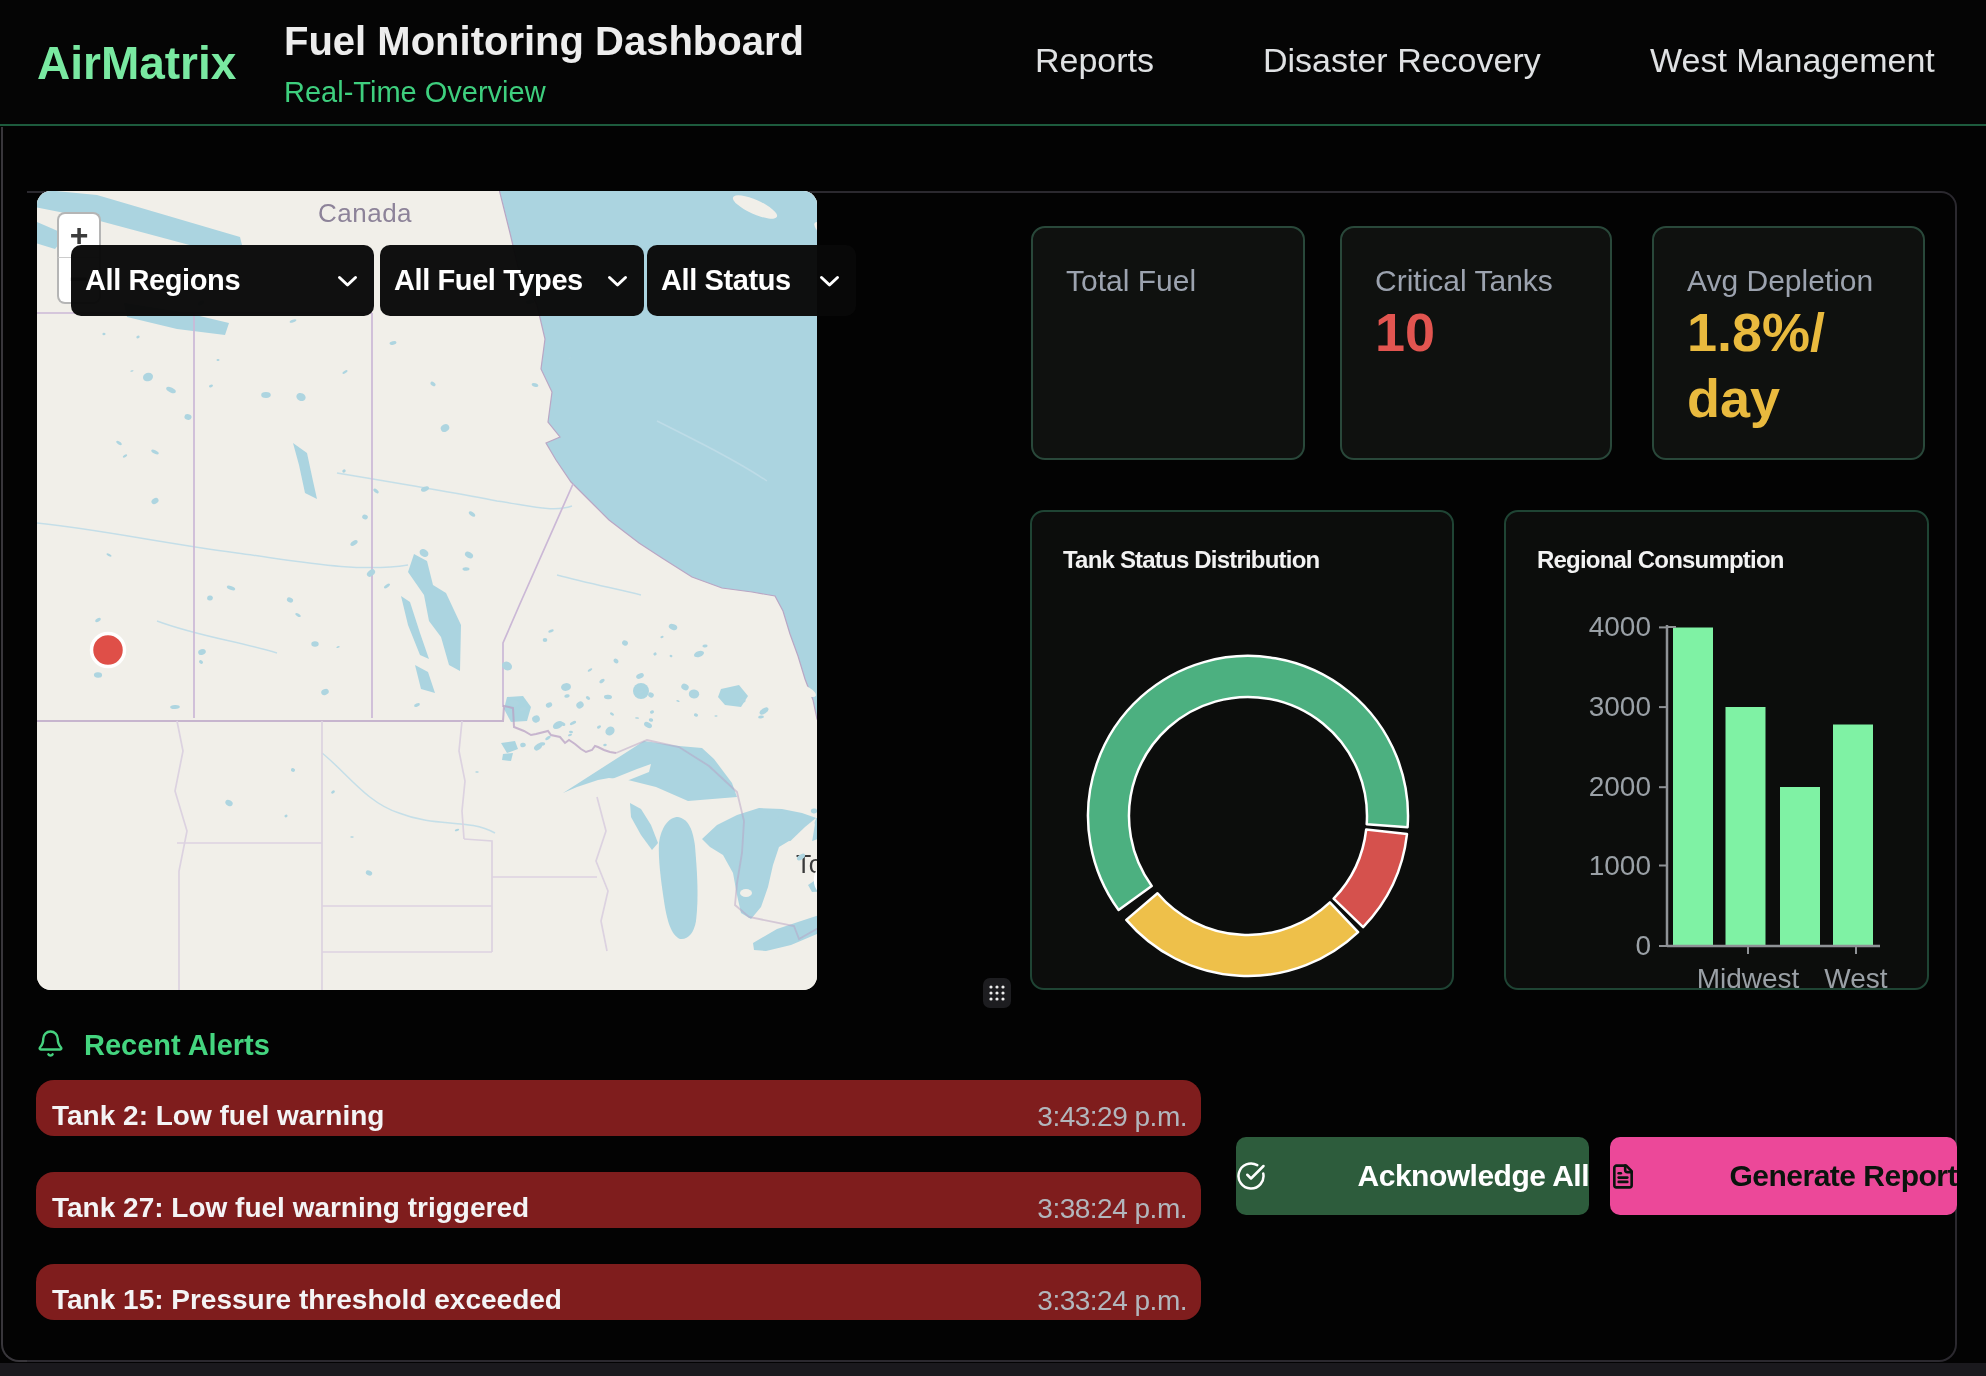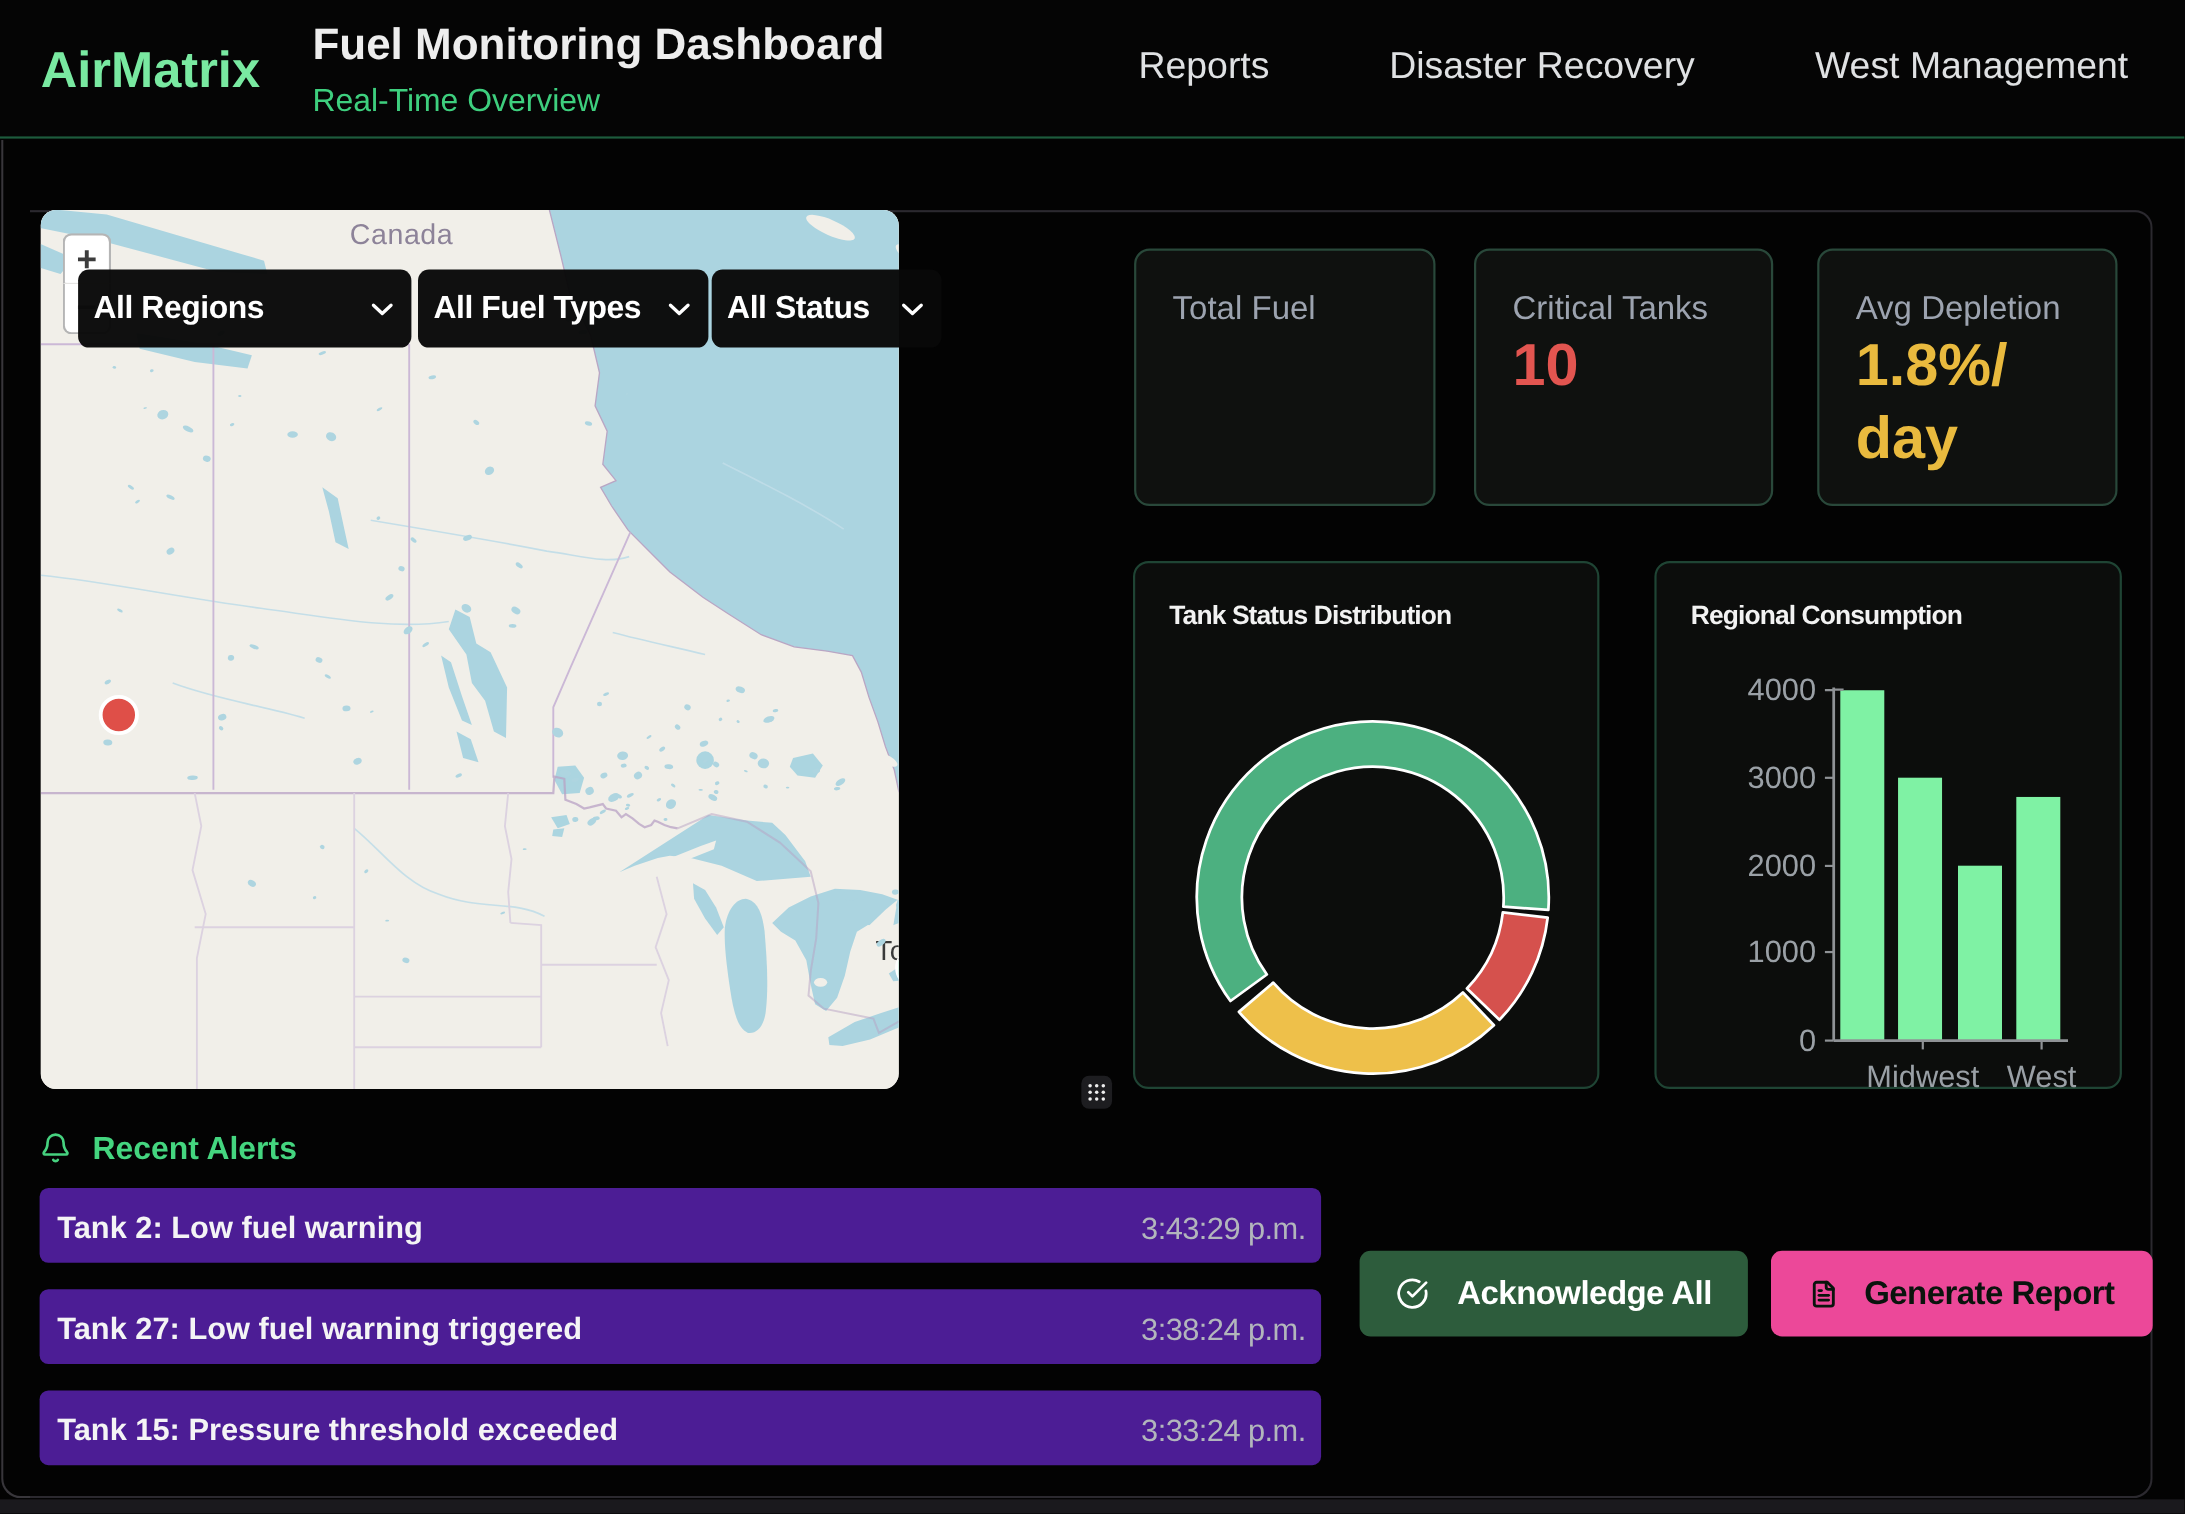--- a/index.html
+++ b/index.html
@@ -14,24 +14,24 @@
 #panel2 { position:absolute; left:27px; top:191px; width:1930px; height:1171px; border:2px solid #2b292f; border-left:none; border-radius:0 16px 18px 0; }
 #map { position:absolute; left:37px; top:191px; width:780px; height:799px; border-radius:14px; overflow:hidden; background:#f1efe9; }
 .zbtn { position:absolute; left:20px; width:44px; height:46px; background:#fff; border:2px solid #b5b5b5; color:#3c3c3c; font-size:32px; font-weight:700; text-align:center; line-height:42px; }
 .dd { position:absolute; top:245px; height:71px; background:rgba(8,8,8,0.97); border-radius:10px; color:#fff; font-size:29px; font-weight:700; letter-spacing:-0.4px; display:flex; align-items:center; padding-left:14px; }
 .dd svg { position:absolute; right:16px; top:30px; }
 .scard { position:absolute; top:226px; height:234px; background:#0f110f; border:2px solid #29483a; border-radius:14px; }
 .slabel { position:absolute; left:33px; top:38px; font-size:30px; font-weight:500; color:#9ca3af; line-height:1; }
 .sval { position:absolute; left:33px; top:71px; font-size:54px; font-weight:700; line-height:66px; }
 .ccard { position:absolute; top:510px; height:480px; background:#0c0d0c; border:2px solid #1f4434; border-radius:14px; }
 .ctitle { position:absolute; left:31px; top:36px; font-size:24px; font-weight:700; color:#f2f2f2; line-height:1; white-space:nowrap; letter-spacing:-0.8px; }
-.alert-row { position:absolute; left:36px; width:1165px; height:68px; background:#4c1d95; border-radius:8px; }
+.alert-row { position:absolute; left:36px; width:1165px; height:56px; background:#7f1d1d; border-radius:18px; }
 .alert-text { position:absolute; left:16px; top:22px; font-size:28px; font-weight:600; color:#f4f4f5; line-height:1; }
 .alert-time { position:absolute; right:14px; top:23px; font-size:28px; letter-spacing:-0.5px; color:#b2b6bc; line-height:1; }
-.btn { position:absolute; top:1137px; height:78px; border-radius:10px; display:flex; align-items:center; justify-content:center; font-size:30px; font-weight:700; letter-spacing:-0.5px; }
+.btn { position:absolute; top:1137px; height:78px; border-radius:10px; display:flex; align-items:center; justify-content:space-between; font-size:30px; font-weight:700; letter-spacing:-0.5px; }
 #footer { position:absolute; left:0; top:1363px; width:1986px; height:13px; background:#1a191d; }
 </style></head>
 <body>
 <div id="stage">
 <div id="panelL"></div>
     <div id="panel2"></div>
 <div id="header">
   <div class="logo">AirMatrix</div>
   <div class="title">Fuel Monitoring Dashboard</div>
   <div class="subtitle">Real-Time Overview</div>

